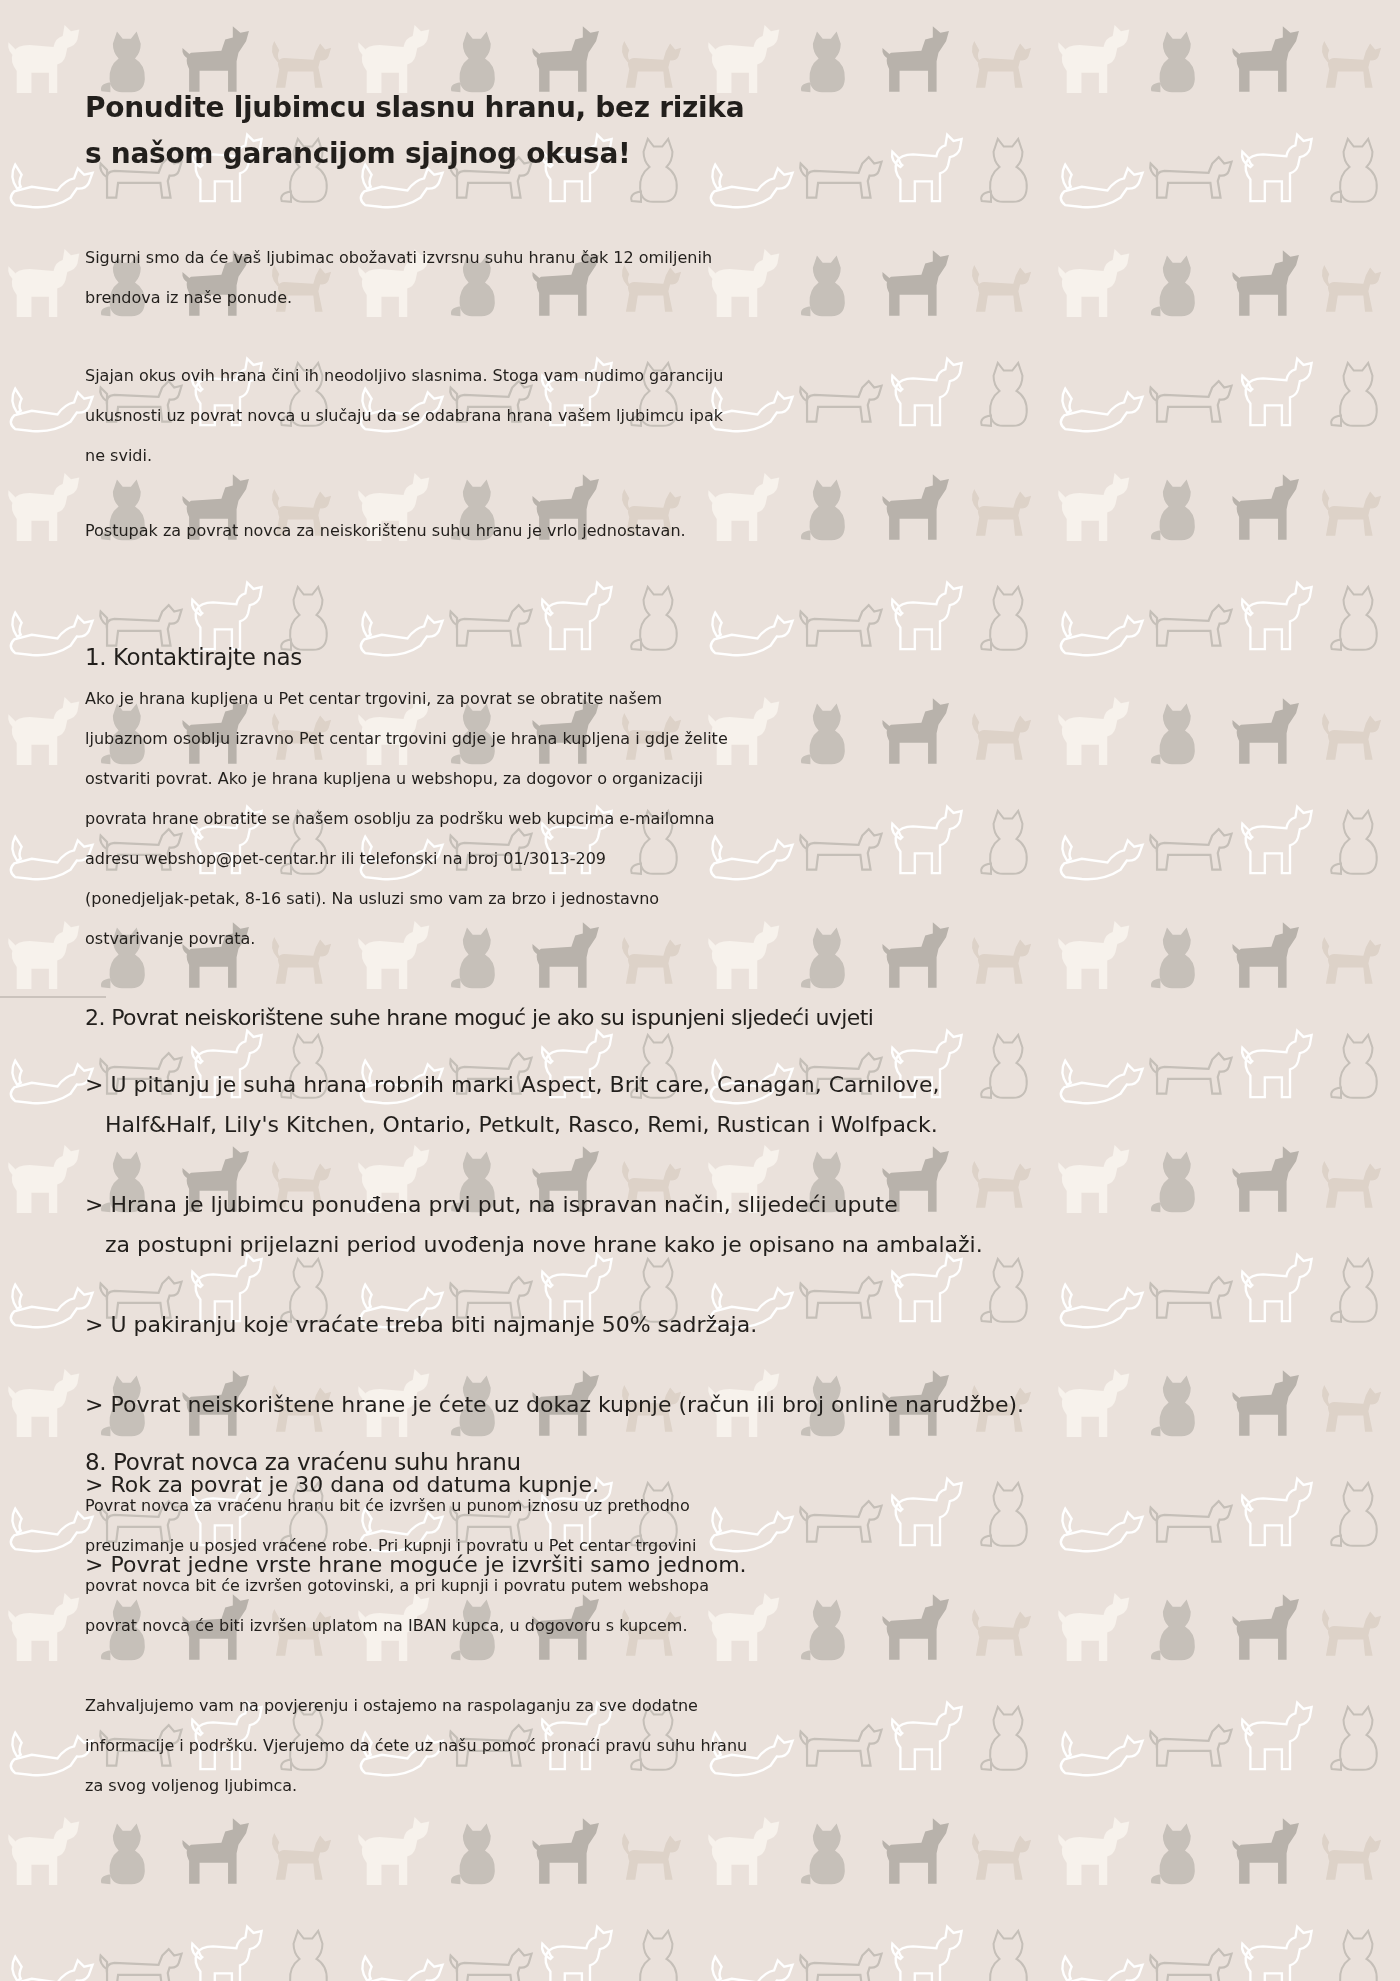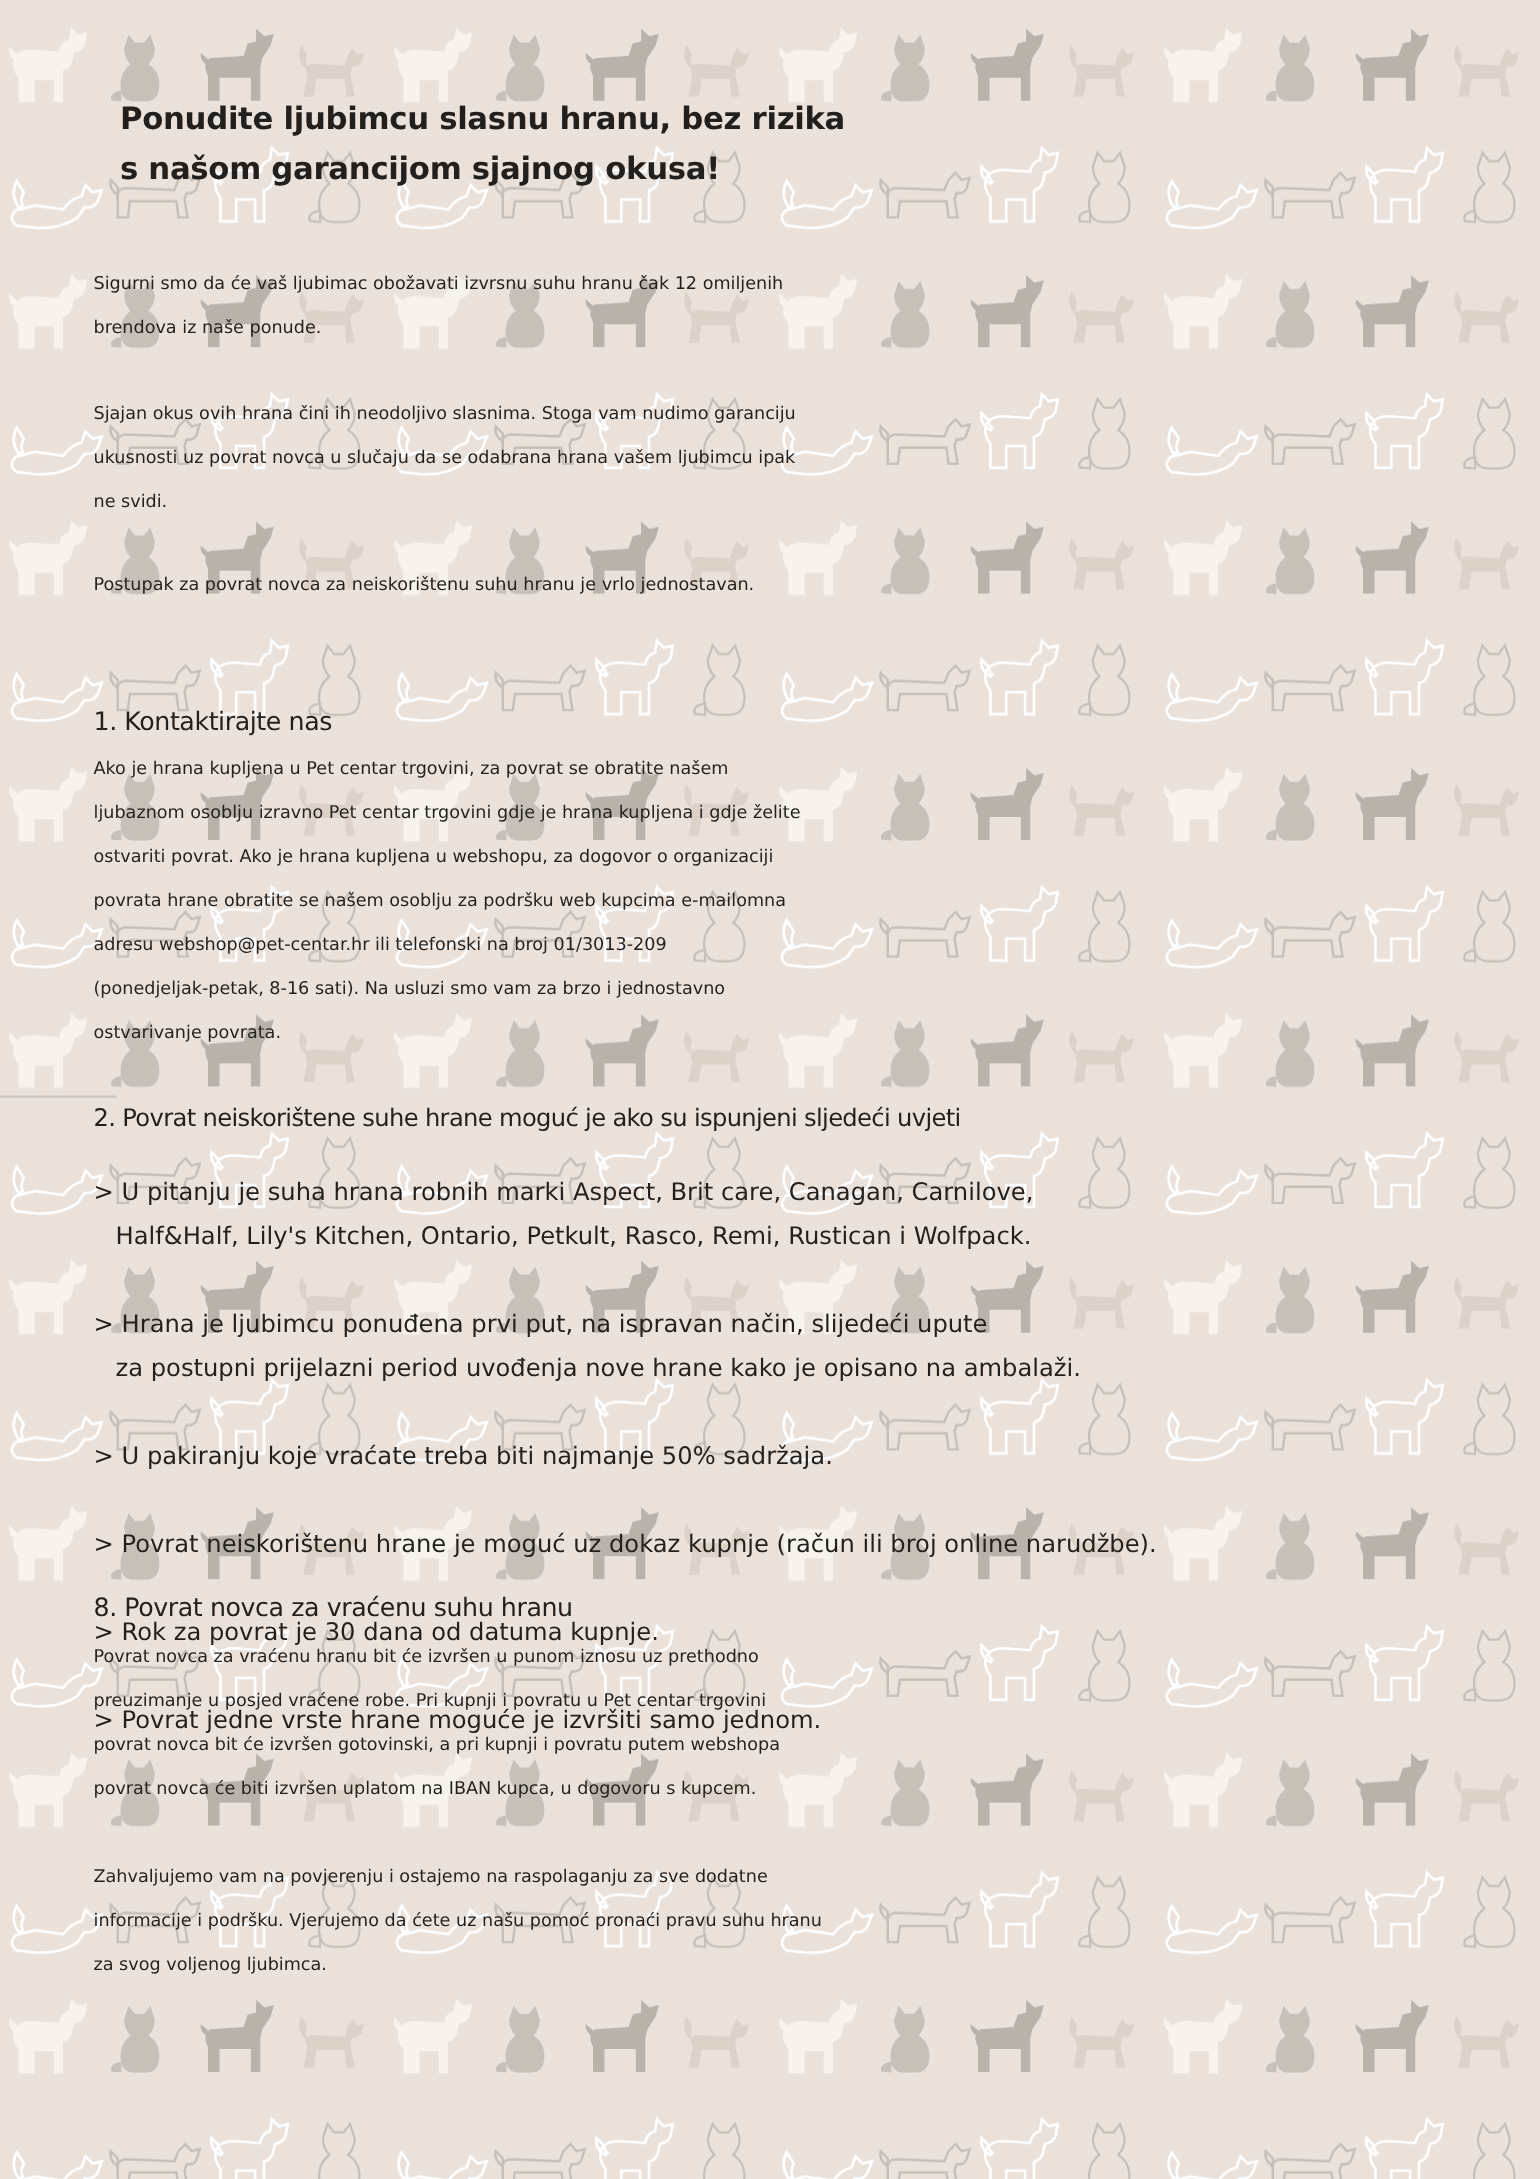--- a/index.html
+++ b/index.html
@@ -12,21 +12,21 @@
     color:#221f1c;
   }
   .bg{position:absolute;top:0;left:0;z-index:0}
   .block{
     position:absolute;left:85px;z-index:2;
     white-space:pre-line;
     width:1290px;
   }
   .title{
     top:66px;
-    font-size:28px;font-weight:bold;line-height:46px;letter-spacing:-.3px;margin-left:24px;
+    font-size:28px;font-weight:bold;line-height:46px;letter-spacing:-.3px;
   }
   .para{font-size:16px;line-height:40px}
   .p1{top:222px}
   .p2{top:340px}
   .p3{top:495px}
   .heading{font-size:23px;font-weight:normal;line-height:40px;letter-spacing:-.4px}
   .h1{top:618px}
   .h2{top:980px;font-size:22px;letter-spacing:-.6px}
   .h3{top:1423px}
   .b1{top:663px}
@@ -90,21 +90,21 @@
 ostvarivanje povrata.</p>
 
 <h2 class="block heading h2">2. Povrat neiskorištene suhe hrane moguć je ako su ispunjeni sljedeći uvjeti</h2>
 
 <div class="block bullets">
   <div class="bullet"><span class="mk">&gt;</span><span>U pitanju je suha hrana robnih marki </span><span class="brand">Aspect, Brit care, Canagan, Carnilove,
 Half&amp;Half, Lily's Kitchen, Ontario, Petkult, Rasco, Remi, Rustican i Wolfpack.</span></div>
   <div class="bullet"><span class="mk">&gt;</span><span>Hrana je ljubimcu ponuđena prvi put, na ispravan način, slijedeći upute
 za postupni prijelazni period uvođenja nove hrane kako je opisano na ambalaži.</span></div>
   <div class="bullet"><span class="mk">&gt;</span><span>U pakiranju koje vraćate treba biti najmanje 50% sadržaja.</span></div>
-  <div class="bullet"><span class="mk">&gt;</span><span>Povrat neiskorištenu hrane je moguć uz dokaz kupnje (račun ili broj online narudžbe).</span></div>
+  <div class="bullet"><span class="mk">&gt;</span><span>Povrat neiskorištene hrane je ćete uz dokaz kupnje (račun ili broj online narudžbe).</span></div>
   <div class="bullet"><span class="mk">&gt;</span><span>Rok za povrat je 30 dana od datuma kupnje.</span></div>
   <div class="bullet"><span class="mk">&gt;</span><span>Povrat jedne vrste hrane moguće je izvršiti samo jednom.</span></div>
 </div>
 
 <h2 class="block heading h3">8. Povrat novca za vraćenu suhu hranu</h2>
 <p class="block para b3">Povrat novca za vraćenu hranu bit će izvršen u punom iznosu uz prethodno
 preuzimanje u posjed vraćene robe. Pri kupnji i povratu u Pet centar trgovini
 povrat novca bit će izvršen gotovinski,  a pri kupnji i povratu putem webshopa
 povrat novca će biti izvršen uplatom na IBAN kupca, u dogovoru s kupcem.</p>
 

